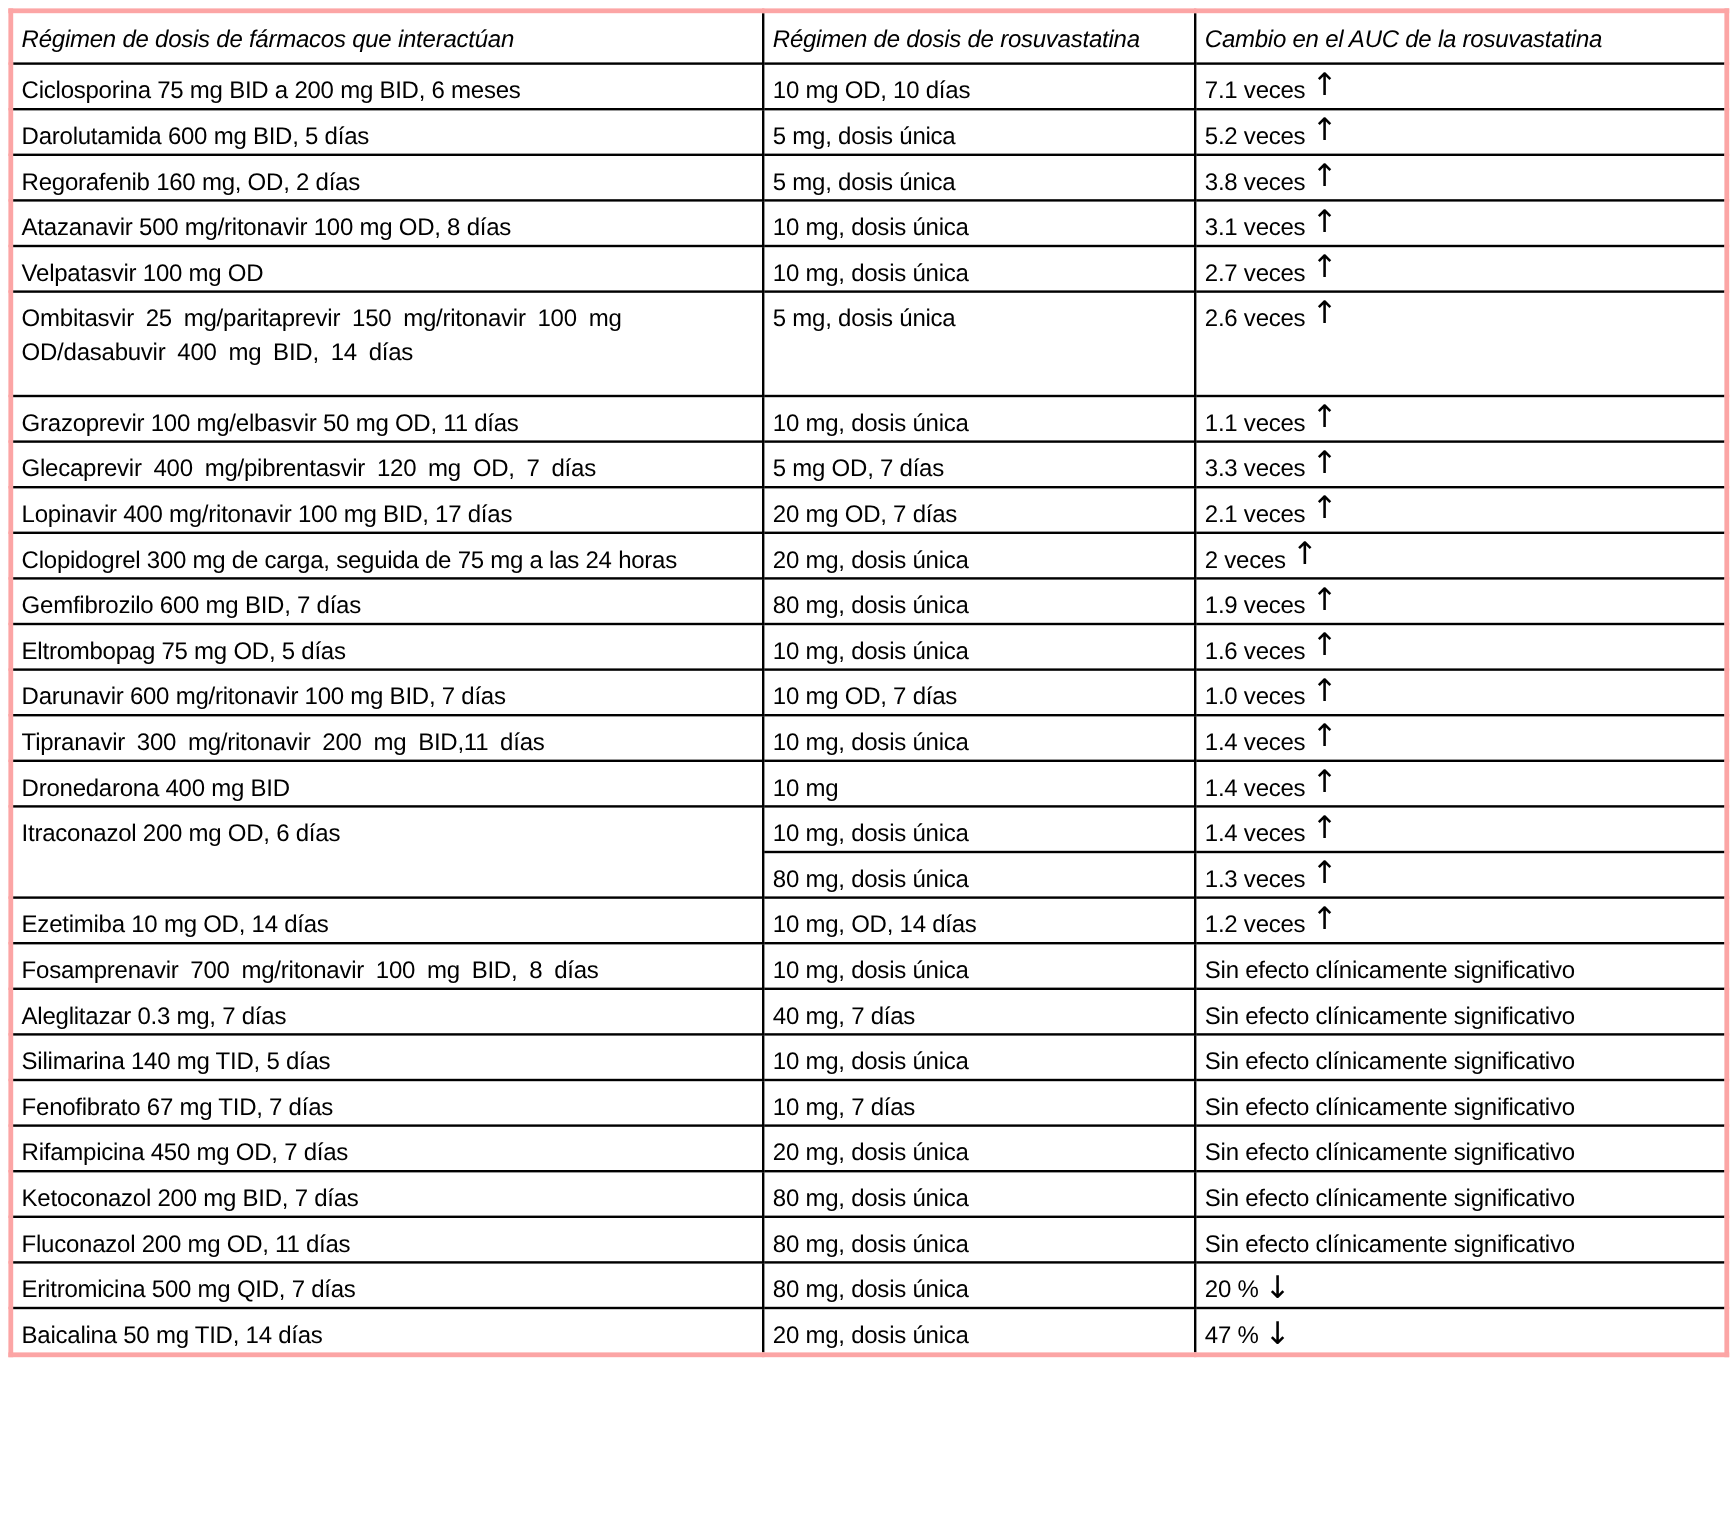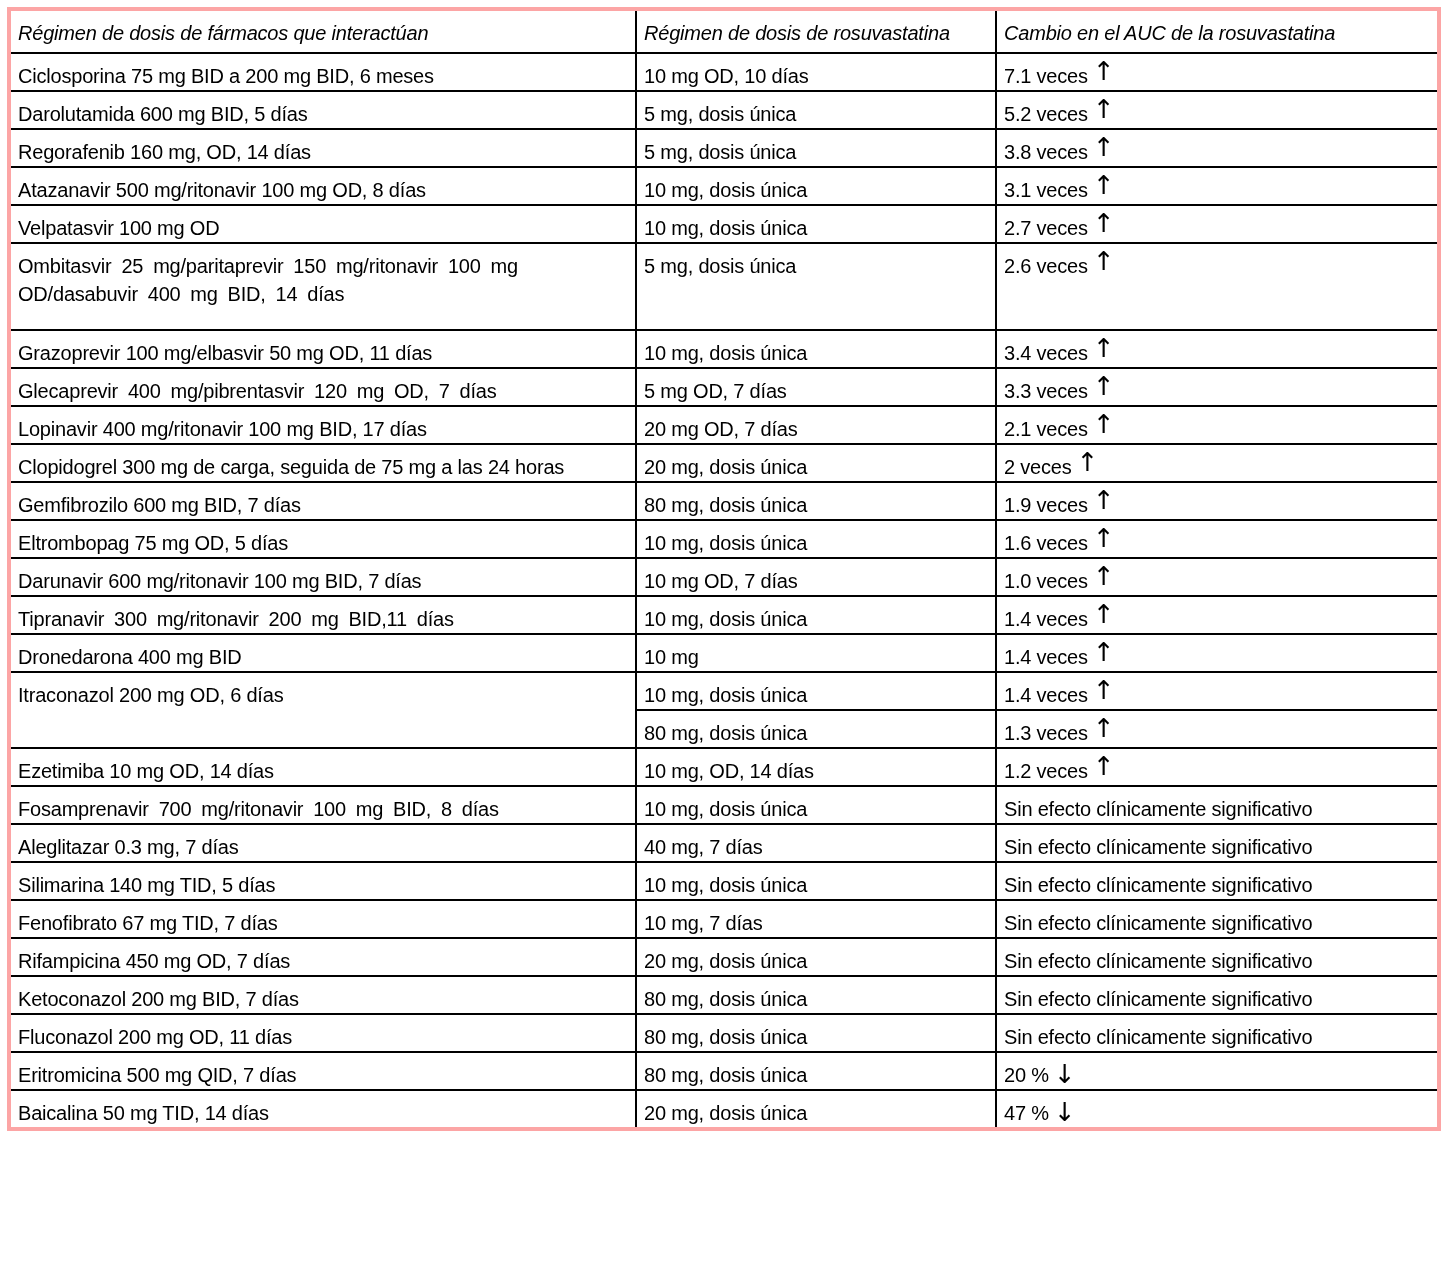--- a/index.html
+++ b/index.html
@@ -86,21 +86,21 @@
           <td>Ciclosporina 75 mg BID a 200 mg BID, 6 meses</td>
           <td>10 mg OD, 10 días</td>
           <td><span>7.1 veces</span><span class="arrow arrow-up">↑</span></td>
         </tr>
         <tr>
           <td>Darolutamida 600 mg BID, 5 días</td>
           <td>5 mg, dosis única</td>
           <td><span>5.2 veces</span><span class="arrow arrow-up">↑</span></td>
         </tr>
         <tr>
-          <td>Regorafenib 160 mg, OD, 14 días</td>
+          <td>Regorafenib 160 mg, OD, 2 días</td>
           <td>5 mg, dosis única</td>
           <td><span>3.8 veces</span><span class="arrow arrow-up">↑</span></td>
         </tr>
         <tr>
           <td>Atazanavir 500 mg/ritonavir 100 mg OD, 8 días</td>
           <td>10 mg, dosis única</td>
           <td><span>3.1 veces</span><span class="arrow arrow-up">↑</span></td>
         </tr>
         <tr>
           <td>Velpatasvir 100 mg OD</td>
@@ -108,21 +108,21 @@
           <td><span>2.7 veces</span><span class="arrow arrow-up">↑</span></td>
         </tr>
         <tr class="tall">
           <td class="justify">Ombitasvir 25 mg/paritaprevir 150 mg/ritonavir 100 mg OD/dasabuvir 400 mg BID, 14 días</td>
           <td>5 mg, dosis única</td>
           <td><span>2.6 veces</span><span class="arrow arrow-up">↑</span></td>
         </tr>
         <tr>
           <td>Grazoprevir 100 mg/elbasvir 50 mg OD, 11 días</td>
           <td>10 mg, dosis única</td>
-          <td><span>3.4 veces</span><span class="arrow arrow-up">↑</span></td>
+          <td><span>1.1 veces</span><span class="arrow arrow-up">↑</span></td>
         </tr>
         <tr>
           <td class="justify">Glecaprevir 400 mg/pibrentasvir 120 mg OD, 7 días</td>
           <td>5 mg OD, 7 días</td>
           <td><span>3.3 veces</span><span class="arrow arrow-up">↑</span></td>
         </tr>
         <tr>
           <td>Lopinavir 400 mg/ritonavir 100 mg BID, 17 días</td>
           <td>20 mg OD, 7 días</td>
           <td><span>2.1 veces</span><span class="arrow arrow-up">↑</span></td>

